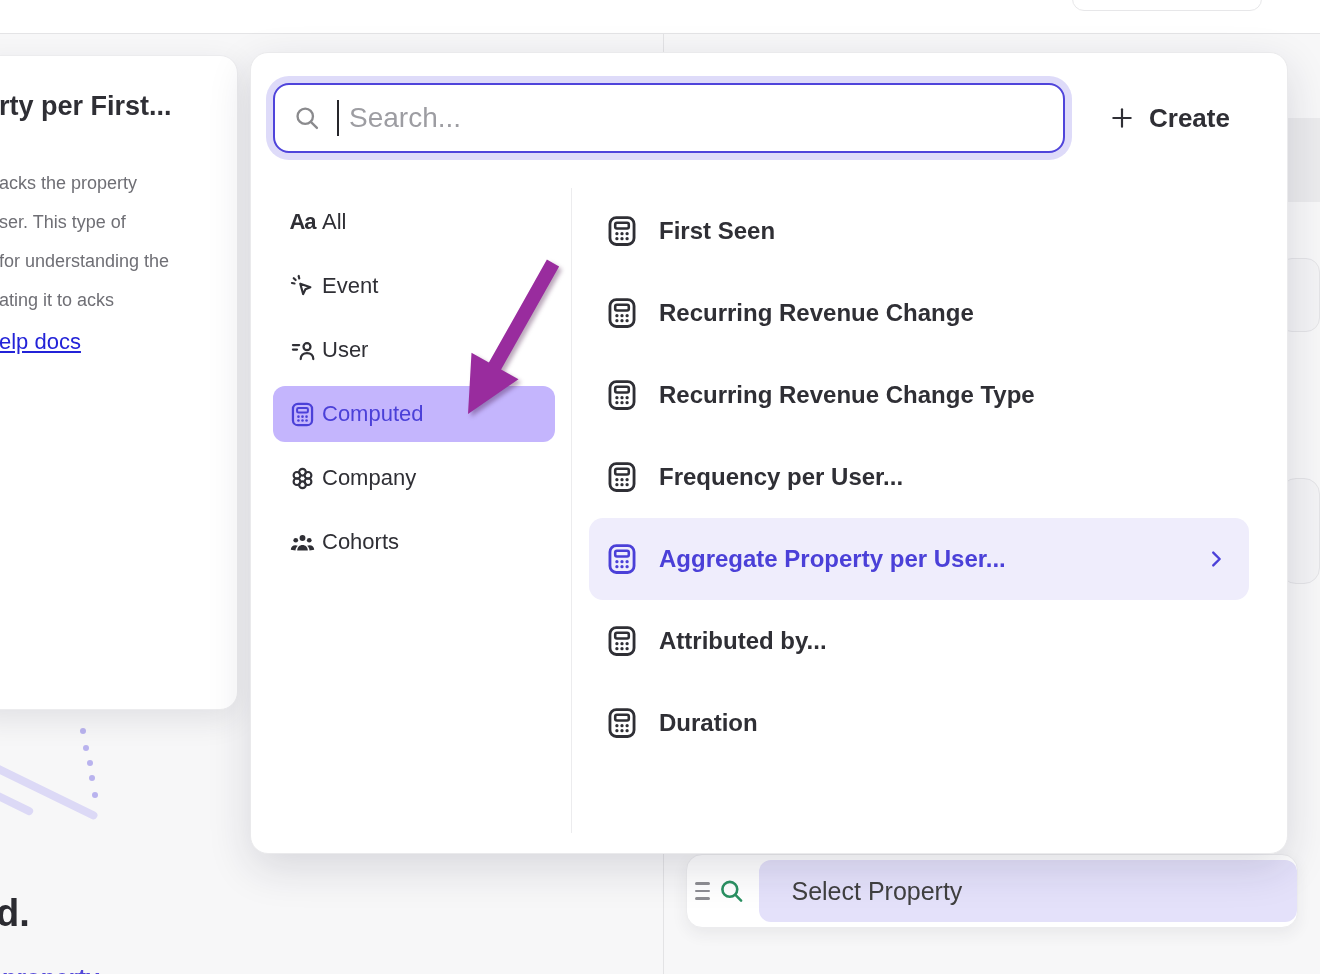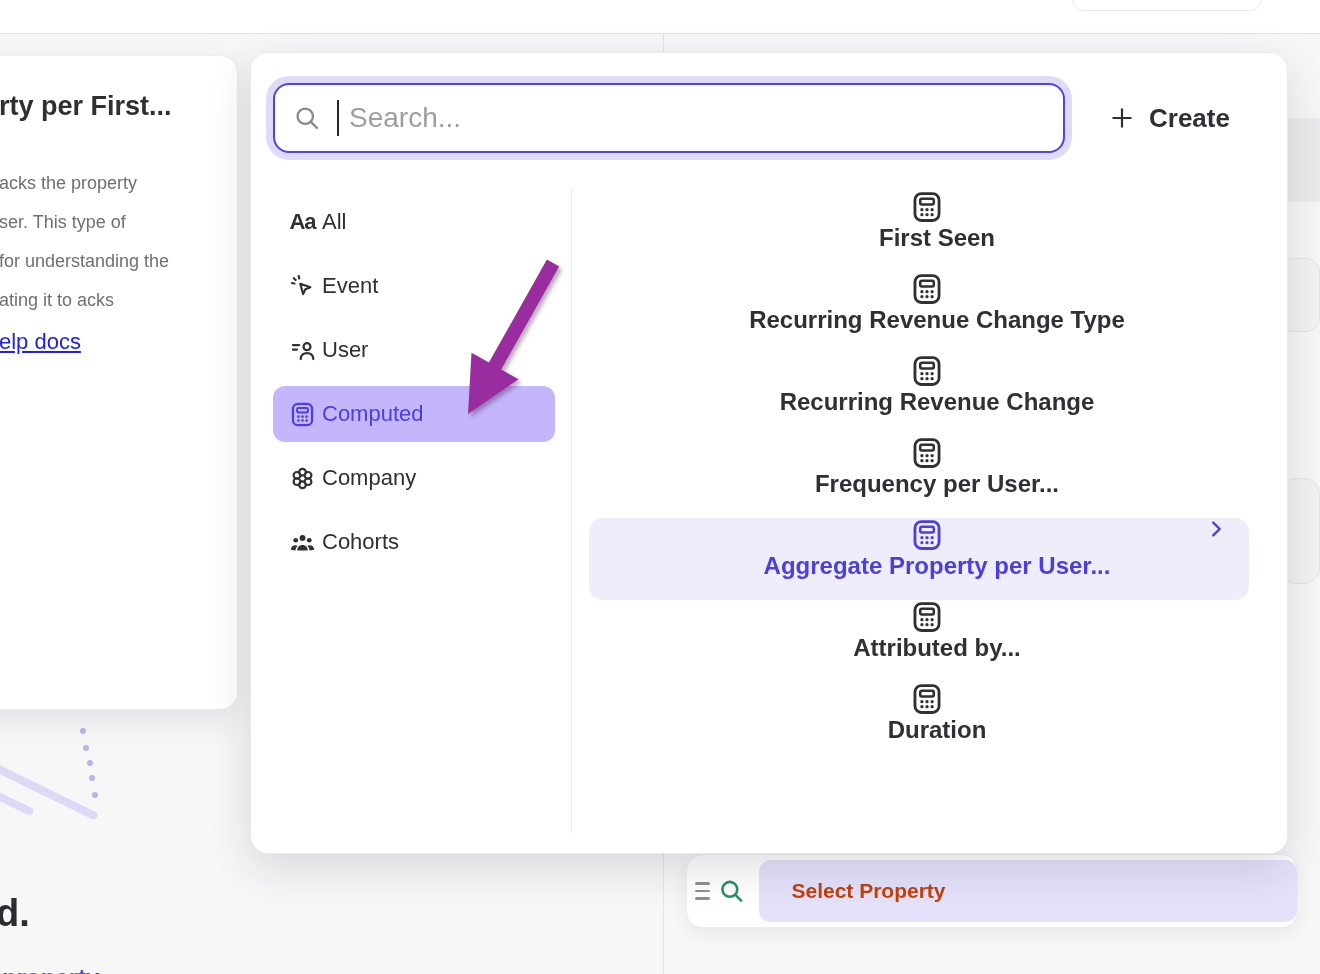--- a/index.html
+++ b/index.html
@@ -58,21 +58,21 @@
     display:flex; align-items:center; justify-content:center; }
   .cat-row.selected .cicon { color:#4b40d8; }
   .cat-row .clabel { font-size:22px; font-weight:normal; color:#2f2f35; }
   .cat-row.selected .clabel { color:#4b40d8; }
   .aa-glyph { font-size:22px; font-weight:bold; letter-spacing:-1px; }
 
   #picker-divider { position:absolute; left:320px; top:135px; width:1px; height:645px; background:#ececee; }
 
   #items-col { position:absolute; left:338px; top:137px; width:660px; }
   .item-row { position:relative; width:660px; height:82px; border-radius:14px;
-    display:flex; align-items:center; padding-left:16px; cursor:pointer;flex-direction:column; }
+    display:flex; align-items:center; padding-left:16px; cursor:pointer; }
   .item-row.selected { background:#efedfc; }
   .item-row .iicon { width:34px; height:34px; color:#2f2f35; flex:0 0 auto; }
   .item-row.selected .iicon { color:#4b40d8; }
   .item-row .ilabel { margin-left:20px; font-size:24px; font-weight:bold; color:#2f2f35; }
   .item-row.selected .ilabel { color:#4b40d8; }
   .item-row .chev { position:absolute; right:22px; width:22px; height:22px; color:#4b40d8; }
 
   
   #annotation-arrow { left:440px; top:248px; width:140px; height:180px; z-index:9;
     filter:drop-shadow(3px 3px 2px rgba(60,10,60,.35)); pointer-events:none; }
@@ -92,21 +92,21 @@
   #select-card { left:686px; top:854px; width:612px; height:74px; background:#fff;
     border:1px solid #ececee; border-radius:16px; z-index:4;
     box-shadow:0 6px 16px rgba(40,40,60,.07);
     display:flex; align-items:center; padding-left:6px; }
   #drag-handle { width:16px; height:18px; display:flex; flex-direction:column;
     justify-content:space-between; margin-left:2px; cursor:grab; }
   #drag-handle span { display:block; height:2.6px; background:#8e8e93; border-radius:2px; }
   #green-search { width:28px; height:28px; color:#2a9162; margin-left:8px; }
   #select-property-pill { margin-left:14px; width:556px; height:62px; background:#e4e1fa;
     border-radius:12px; display:flex; align-items:center; padding-left:32px; cursor:pointer; }
-  #select-property-label { font-size:21px; font-weight:bold; color:#c2410c; }
+  #select-property-label { font-size:25px; font-weight:normal; color:#404040; }
 
   svg { display:block; }
 </style>
 </head>
 <body>
 
 <div class="abs" id="bg-lower"></div>
 <div class="abs" id="top-divider"></div>
 <div class="abs" id="v-divider"></div>
 <div class="abs" id="top-right-ghost-button"></div>
@@ -242,38 +242,38 @@
      <g fill="currentColor" stroke="none">
        <circle cx="8.4" cy="13.9" r="1.15"></circle>
               <circle cx="12" cy="13.9" r="1.15"></circle>
               <circle cx="15.6" cy="13.9" r="1.15"></circle>
        <circle cx="8.4" cy="17.4" r="1.15"></circle>
               <circle cx="12" cy="17.4" r="1.15"></circle>
               <circle cx="15.6" cy="17.4" r="1.15"></circle>
      </g>
           </svg>
         </span>
+        <span class="ilabel">Recurring Revenue Change</span>
+      </div>
+      <div class="item-row">
+        <span class="iicon">
+          <svg viewBox="0 0 24 24" width="34" height="34" fill="none" stroke="currentColor" stroke-width="2" stroke-linecap="round">
+     <rect x="3.5" y="2.5" width="17" height="19" rx="4.5"></rect>
+     <rect x="7.2" y="6.2" width="9.6" height="4" rx="1.2" stroke-width="1.8"></rect>
+     <g fill="currentColor" stroke="none">
+       <circle cx="8.4" cy="13.9" r="1.15"></circle>
+              <circle cx="12" cy="13.9" r="1.15"></circle>
+              <circle cx="15.6" cy="13.9" r="1.15"></circle>
+       <circle cx="8.4" cy="17.4" r="1.15"></circle>
+              <circle cx="12" cy="17.4" r="1.15"></circle>
+              <circle cx="15.6" cy="17.4" r="1.15"></circle>
+     </g>
+          </svg>
+        </span>
         <span class="ilabel">Recurring Revenue Change Type</span>
-      </div>
-      <div class="item-row">
-        <span class="iicon">
-          <svg viewBox="0 0 24 24" width="34" height="34" fill="none" stroke="currentColor" stroke-width="2" stroke-linecap="round">
-     <rect x="3.5" y="2.5" width="17" height="19" rx="4.5"></rect>
-     <rect x="7.2" y="6.2" width="9.6" height="4" rx="1.2" stroke-width="1.8"></rect>
-     <g fill="currentColor" stroke="none">
-       <circle cx="8.4" cy="13.9" r="1.15"></circle>
-              <circle cx="12" cy="13.9" r="1.15"></circle>
-              <circle cx="15.6" cy="13.9" r="1.15"></circle>
-       <circle cx="8.4" cy="17.4" r="1.15"></circle>
-              <circle cx="12" cy="17.4" r="1.15"></circle>
-              <circle cx="15.6" cy="17.4" r="1.15"></circle>
-     </g>
-          </svg>
-        </span>
-        <span class="ilabel">Recurring Revenue Change</span>
       </div>
       <div class="item-row">
         <span class="iicon">
           <svg viewBox="0 0 24 24" width="34" height="34" fill="none" stroke="currentColor" stroke-width="2" stroke-linecap="round">
      <rect x="3.5" y="2.5" width="17" height="19" rx="4.5"></rect>
      <rect x="7.2" y="6.2" width="9.6" height="4" rx="1.2" stroke-width="1.8"></rect>
      <g fill="currentColor" stroke="none">
        <circle cx="8.4" cy="13.9" r="1.15"></circle>
               <circle cx="12" cy="13.9" r="1.15"></circle>
               <circle cx="15.6" cy="13.9" r="1.15"></circle>

